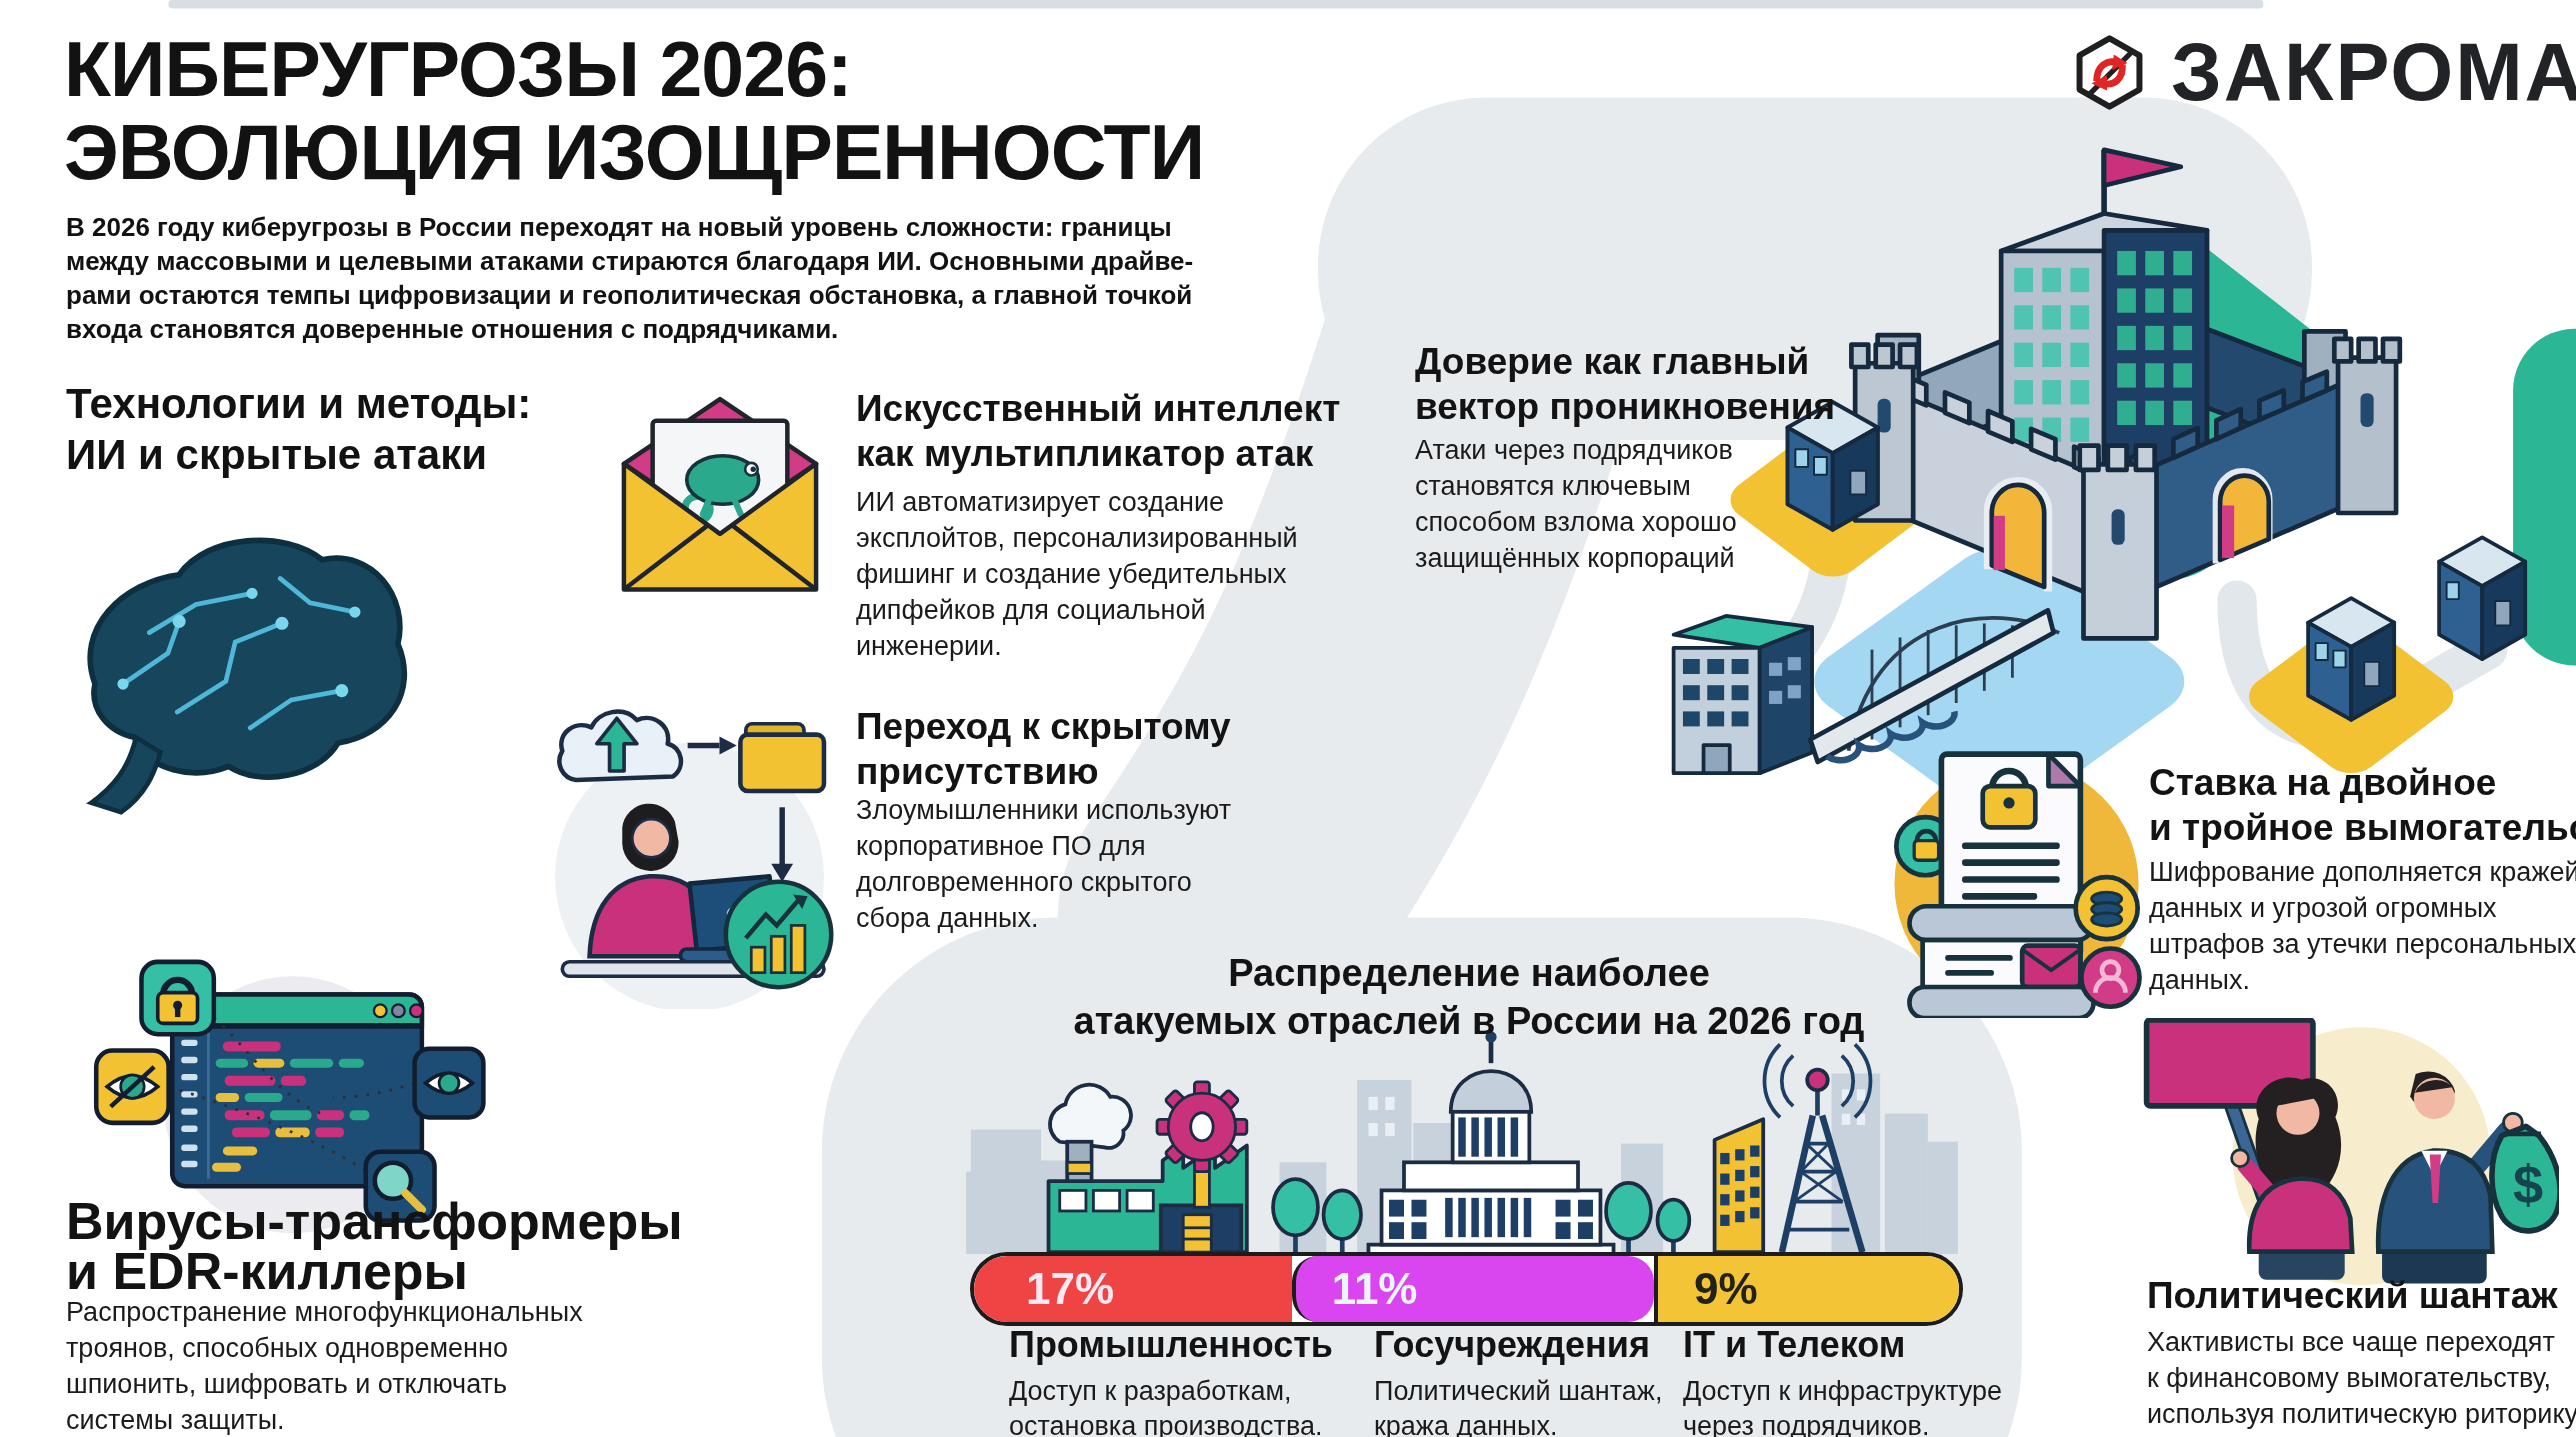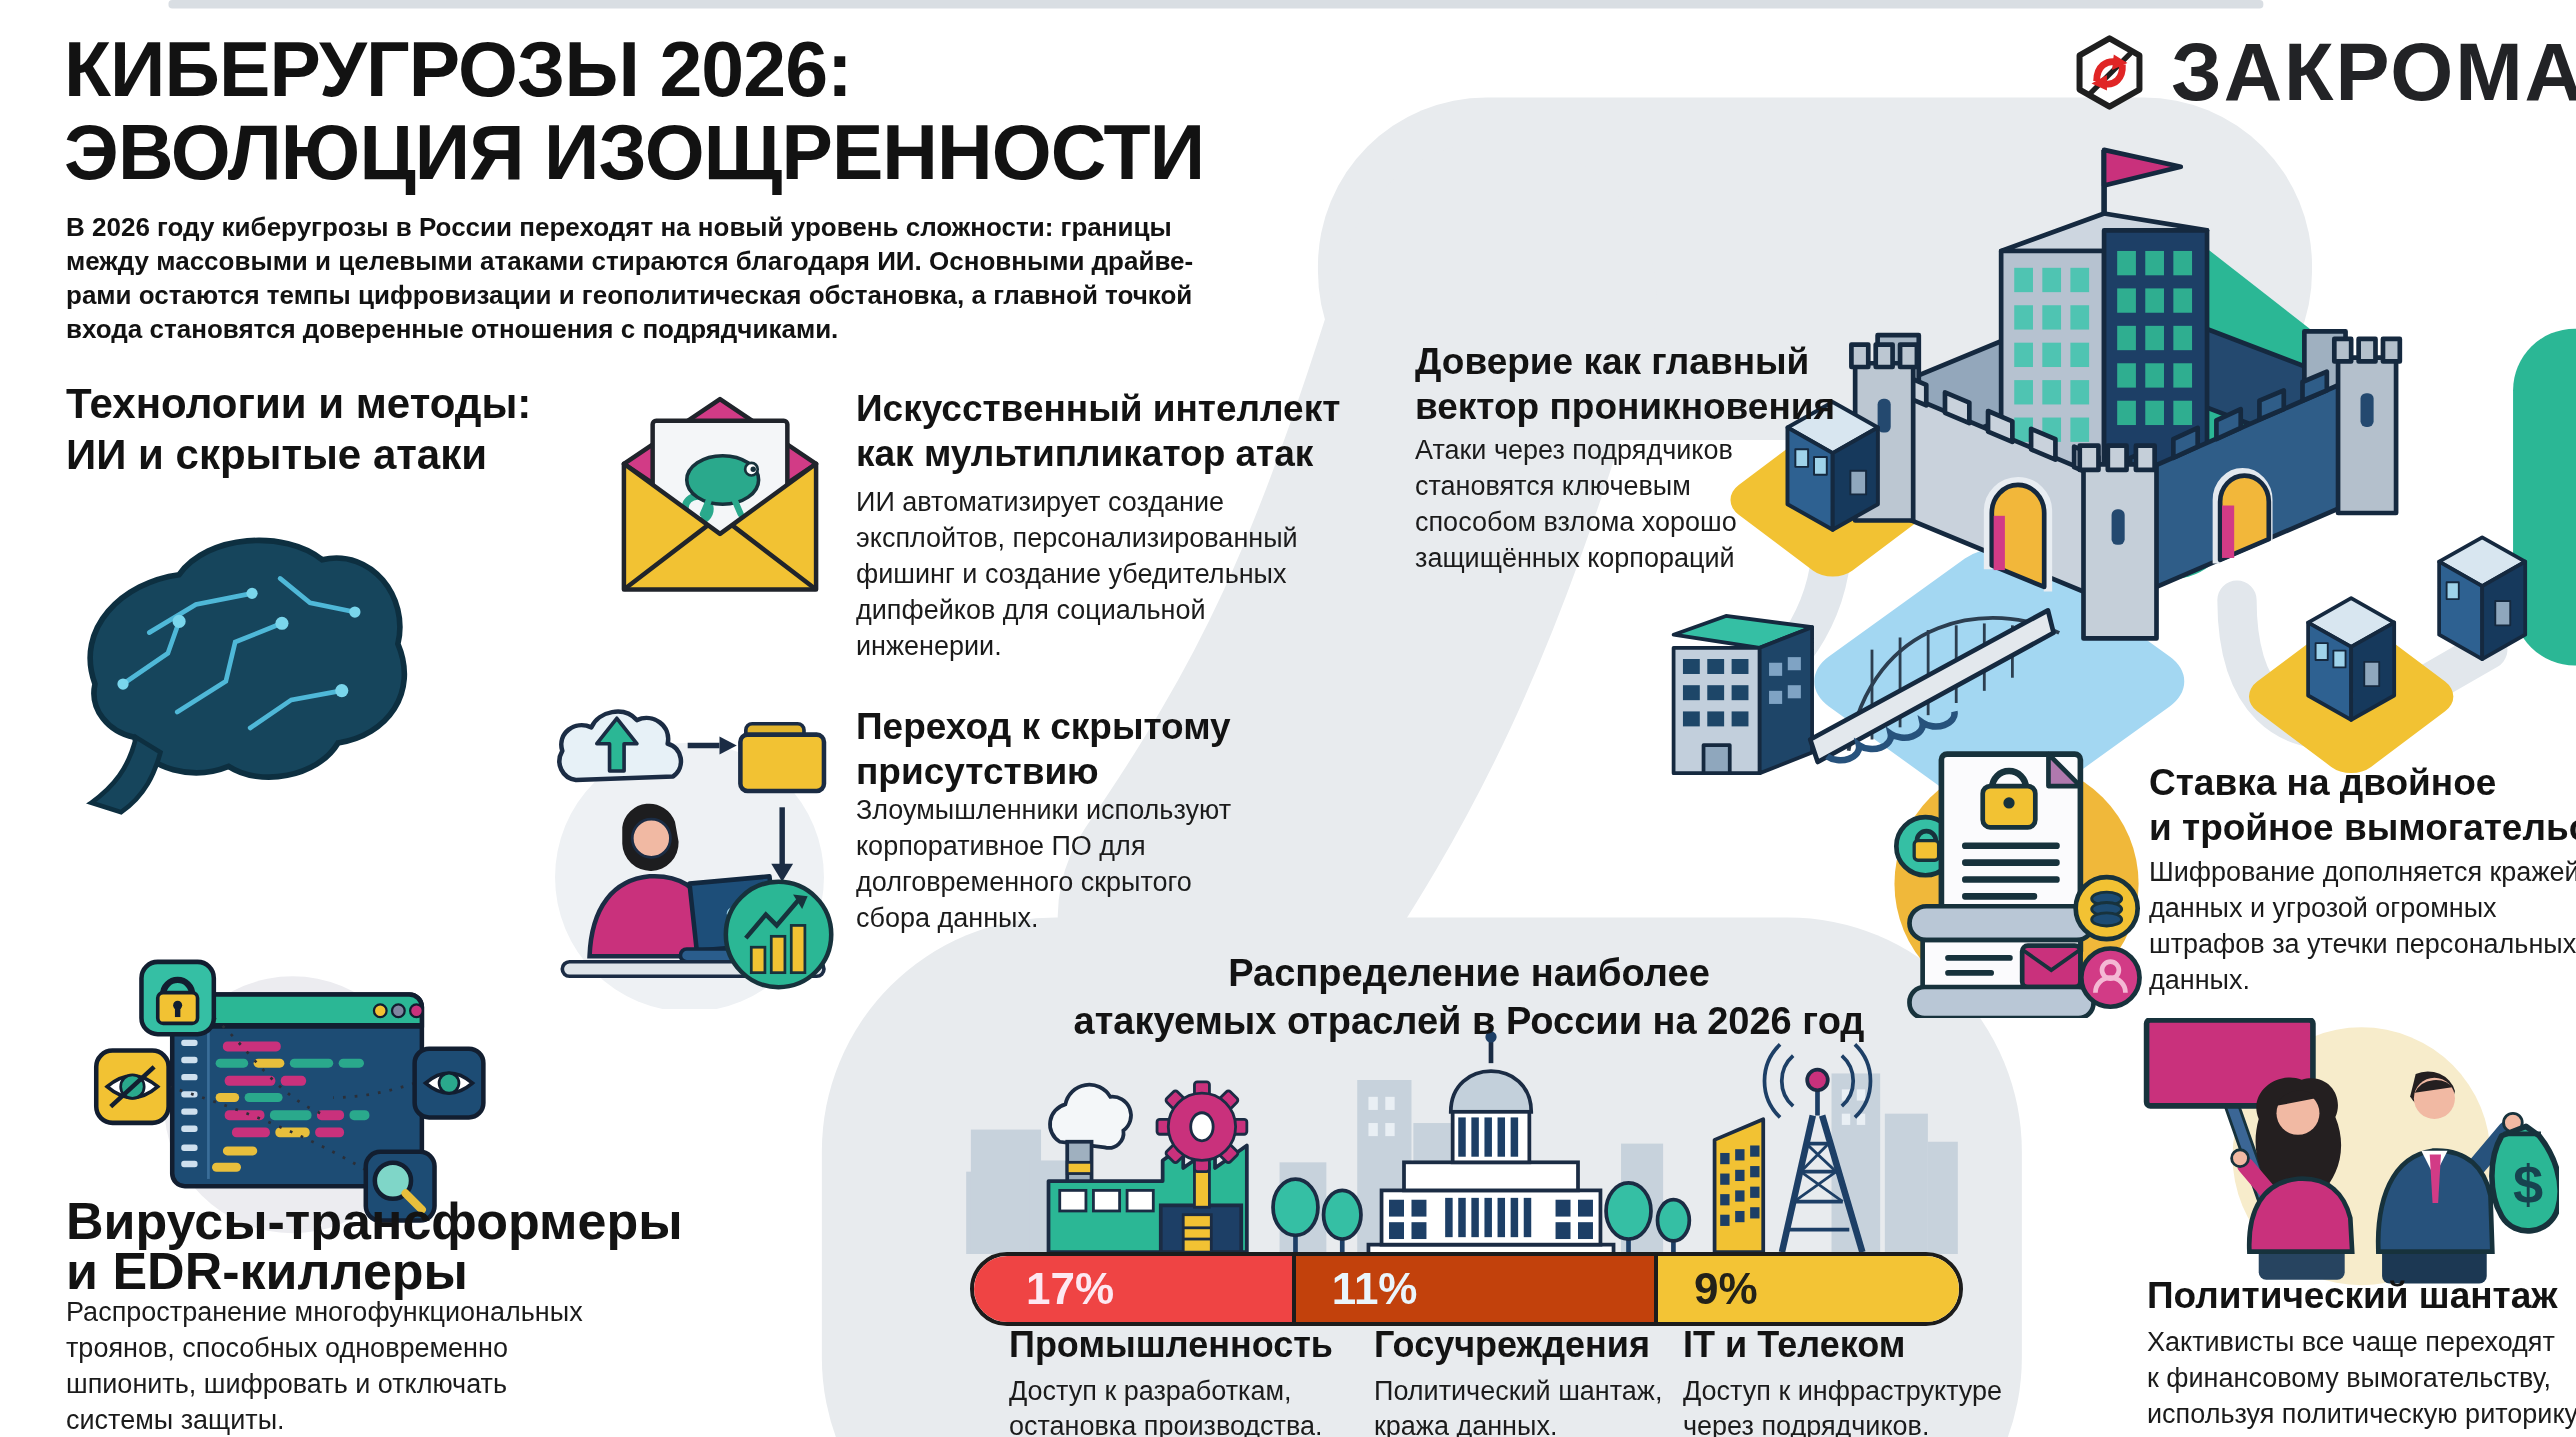--- a/index.html
+++ b/index.html
@@ -611,21 +611,21 @@
       <path d="M936,36 a36,36 0 0 1 0,54" stroke-width="4"></path>
         <path d="M950,24 a54,54 0 0 1 0,78" stroke-width="4"></path>
     </g>
     <circle cx="910" cy="62" r="11" fill="#c9317c" stroke="#1b2c44" stroke-width="4"></circle>
   </svg>
 
   <div class="abs z2 bar" style="left:970px;top:1252px;width:985px;height:66px">
     <div class="bar-seg seg0" style="background: #ef4444;">
       <span class="pct" style="color: rgb(253, 232, 242);">17%</span>
     </div>
-    <div class="bar-seg seg1" style="background: #c2410c;">
+    <div class="bar-seg seg1" style="background: #d946ef; border-radius: 26px;">
       <span class="pct" style="color: rgb(234, 245, 252);">11%</span>
     </div>
     <div class="bar-seg seg2" style="background: rgb(243, 196, 53);">
       <span class="pct" style="color: rgb(35, 34, 26);">9%</span>
     </div>
   </div>
 
   <div class="abs z2" style="left:1009px;top:1324px">
     <div class="cat-t line">Промышленность</div>
     <div class="cat-d">

